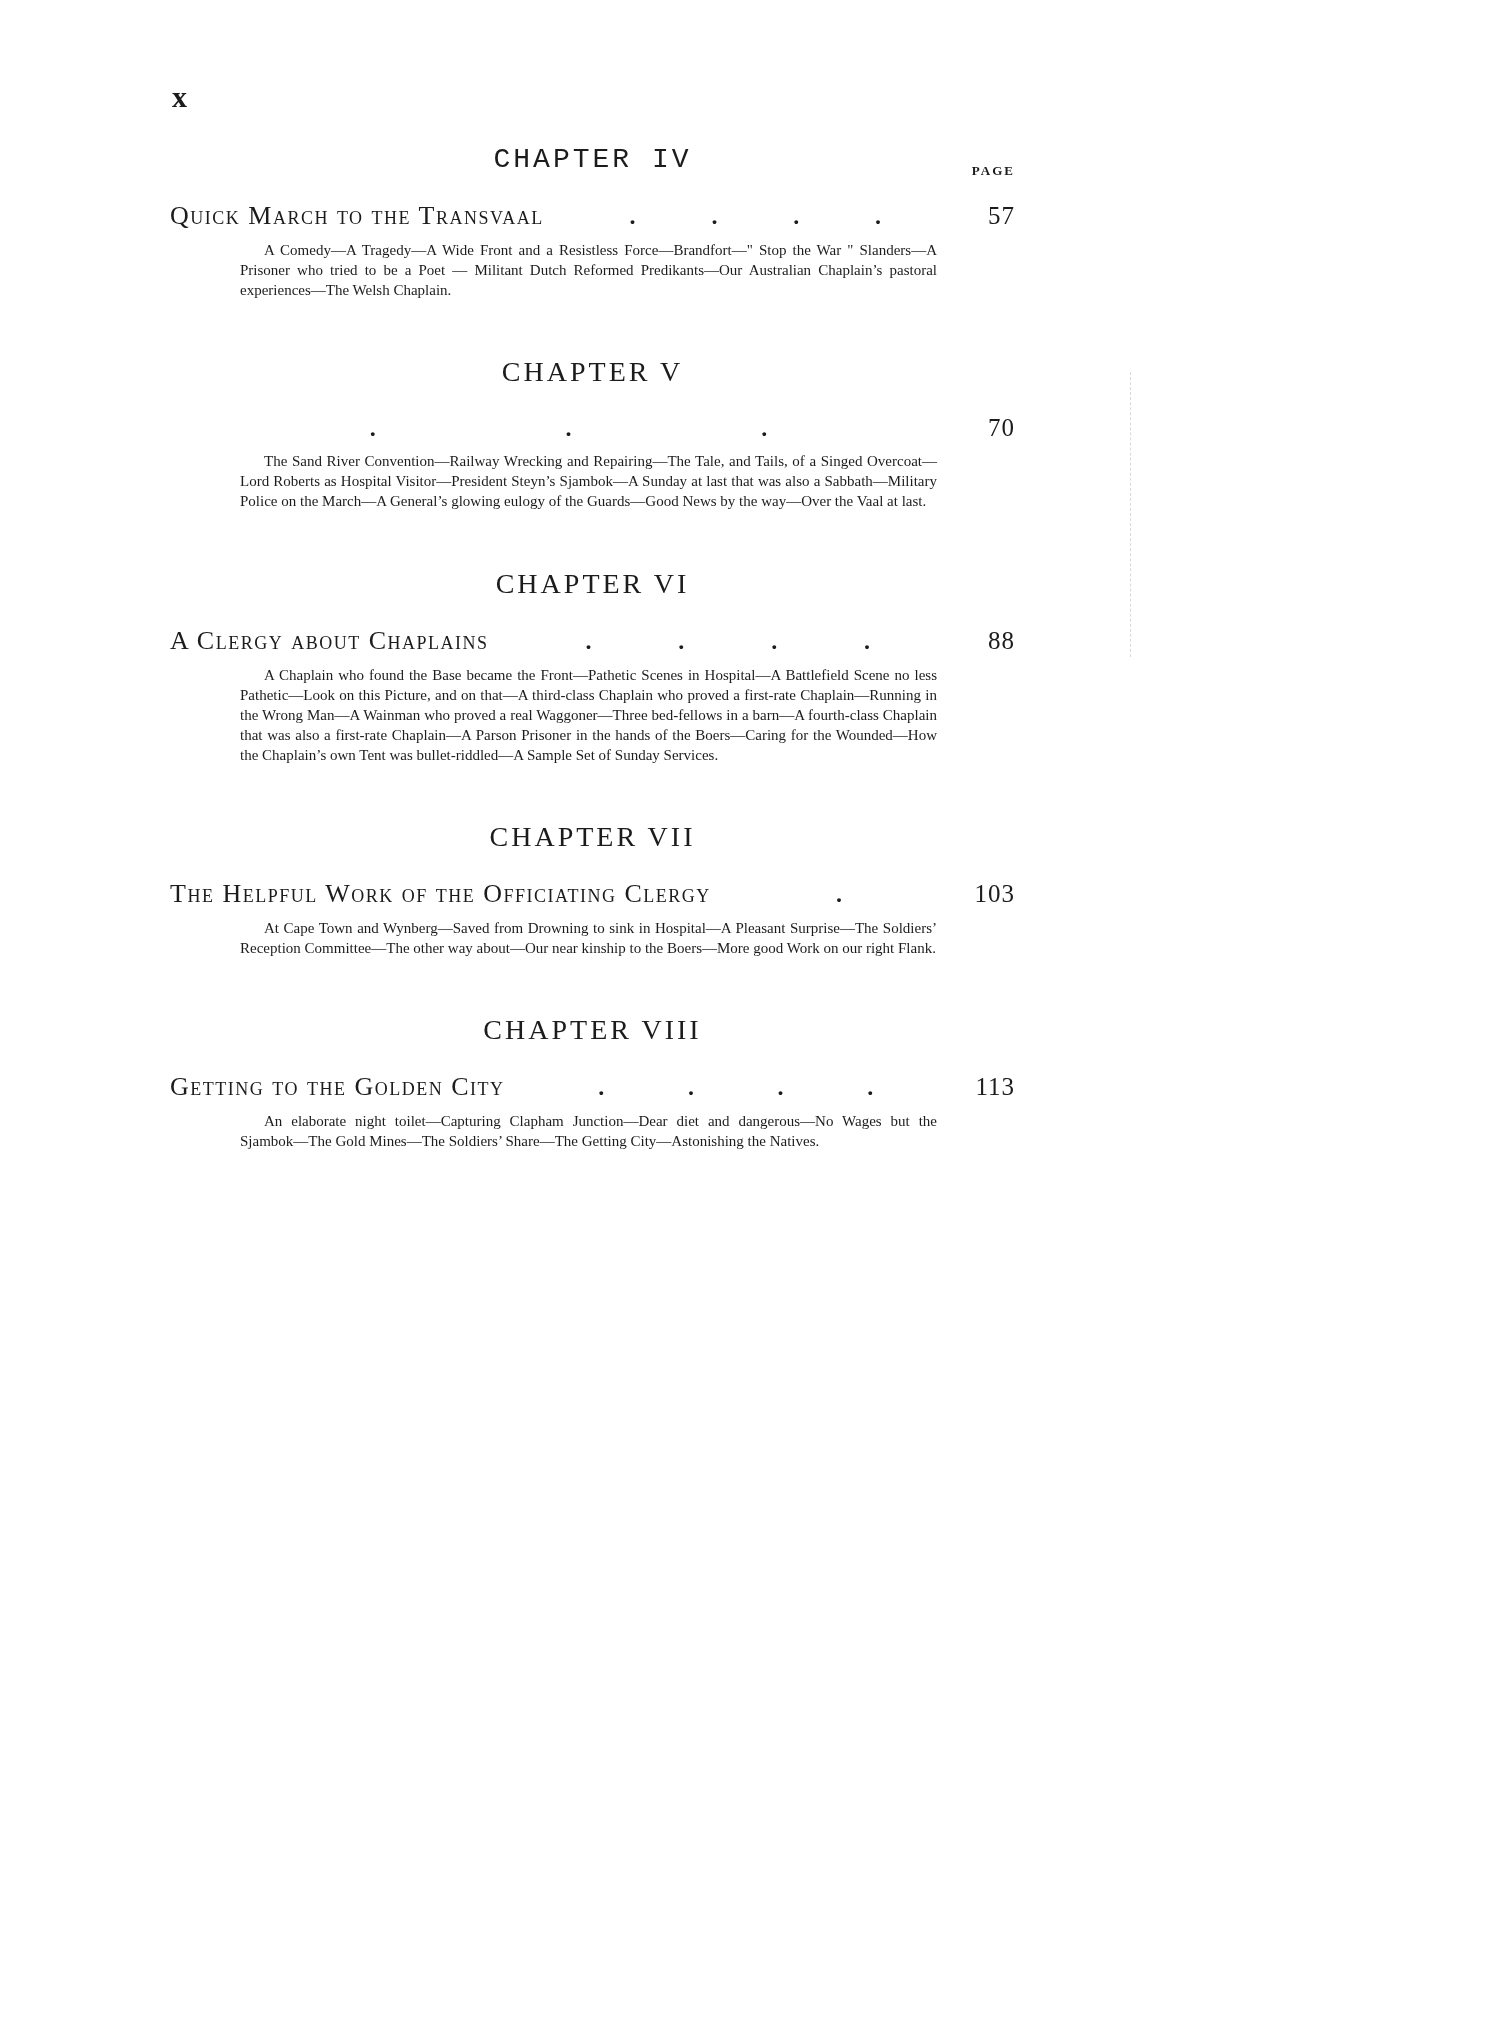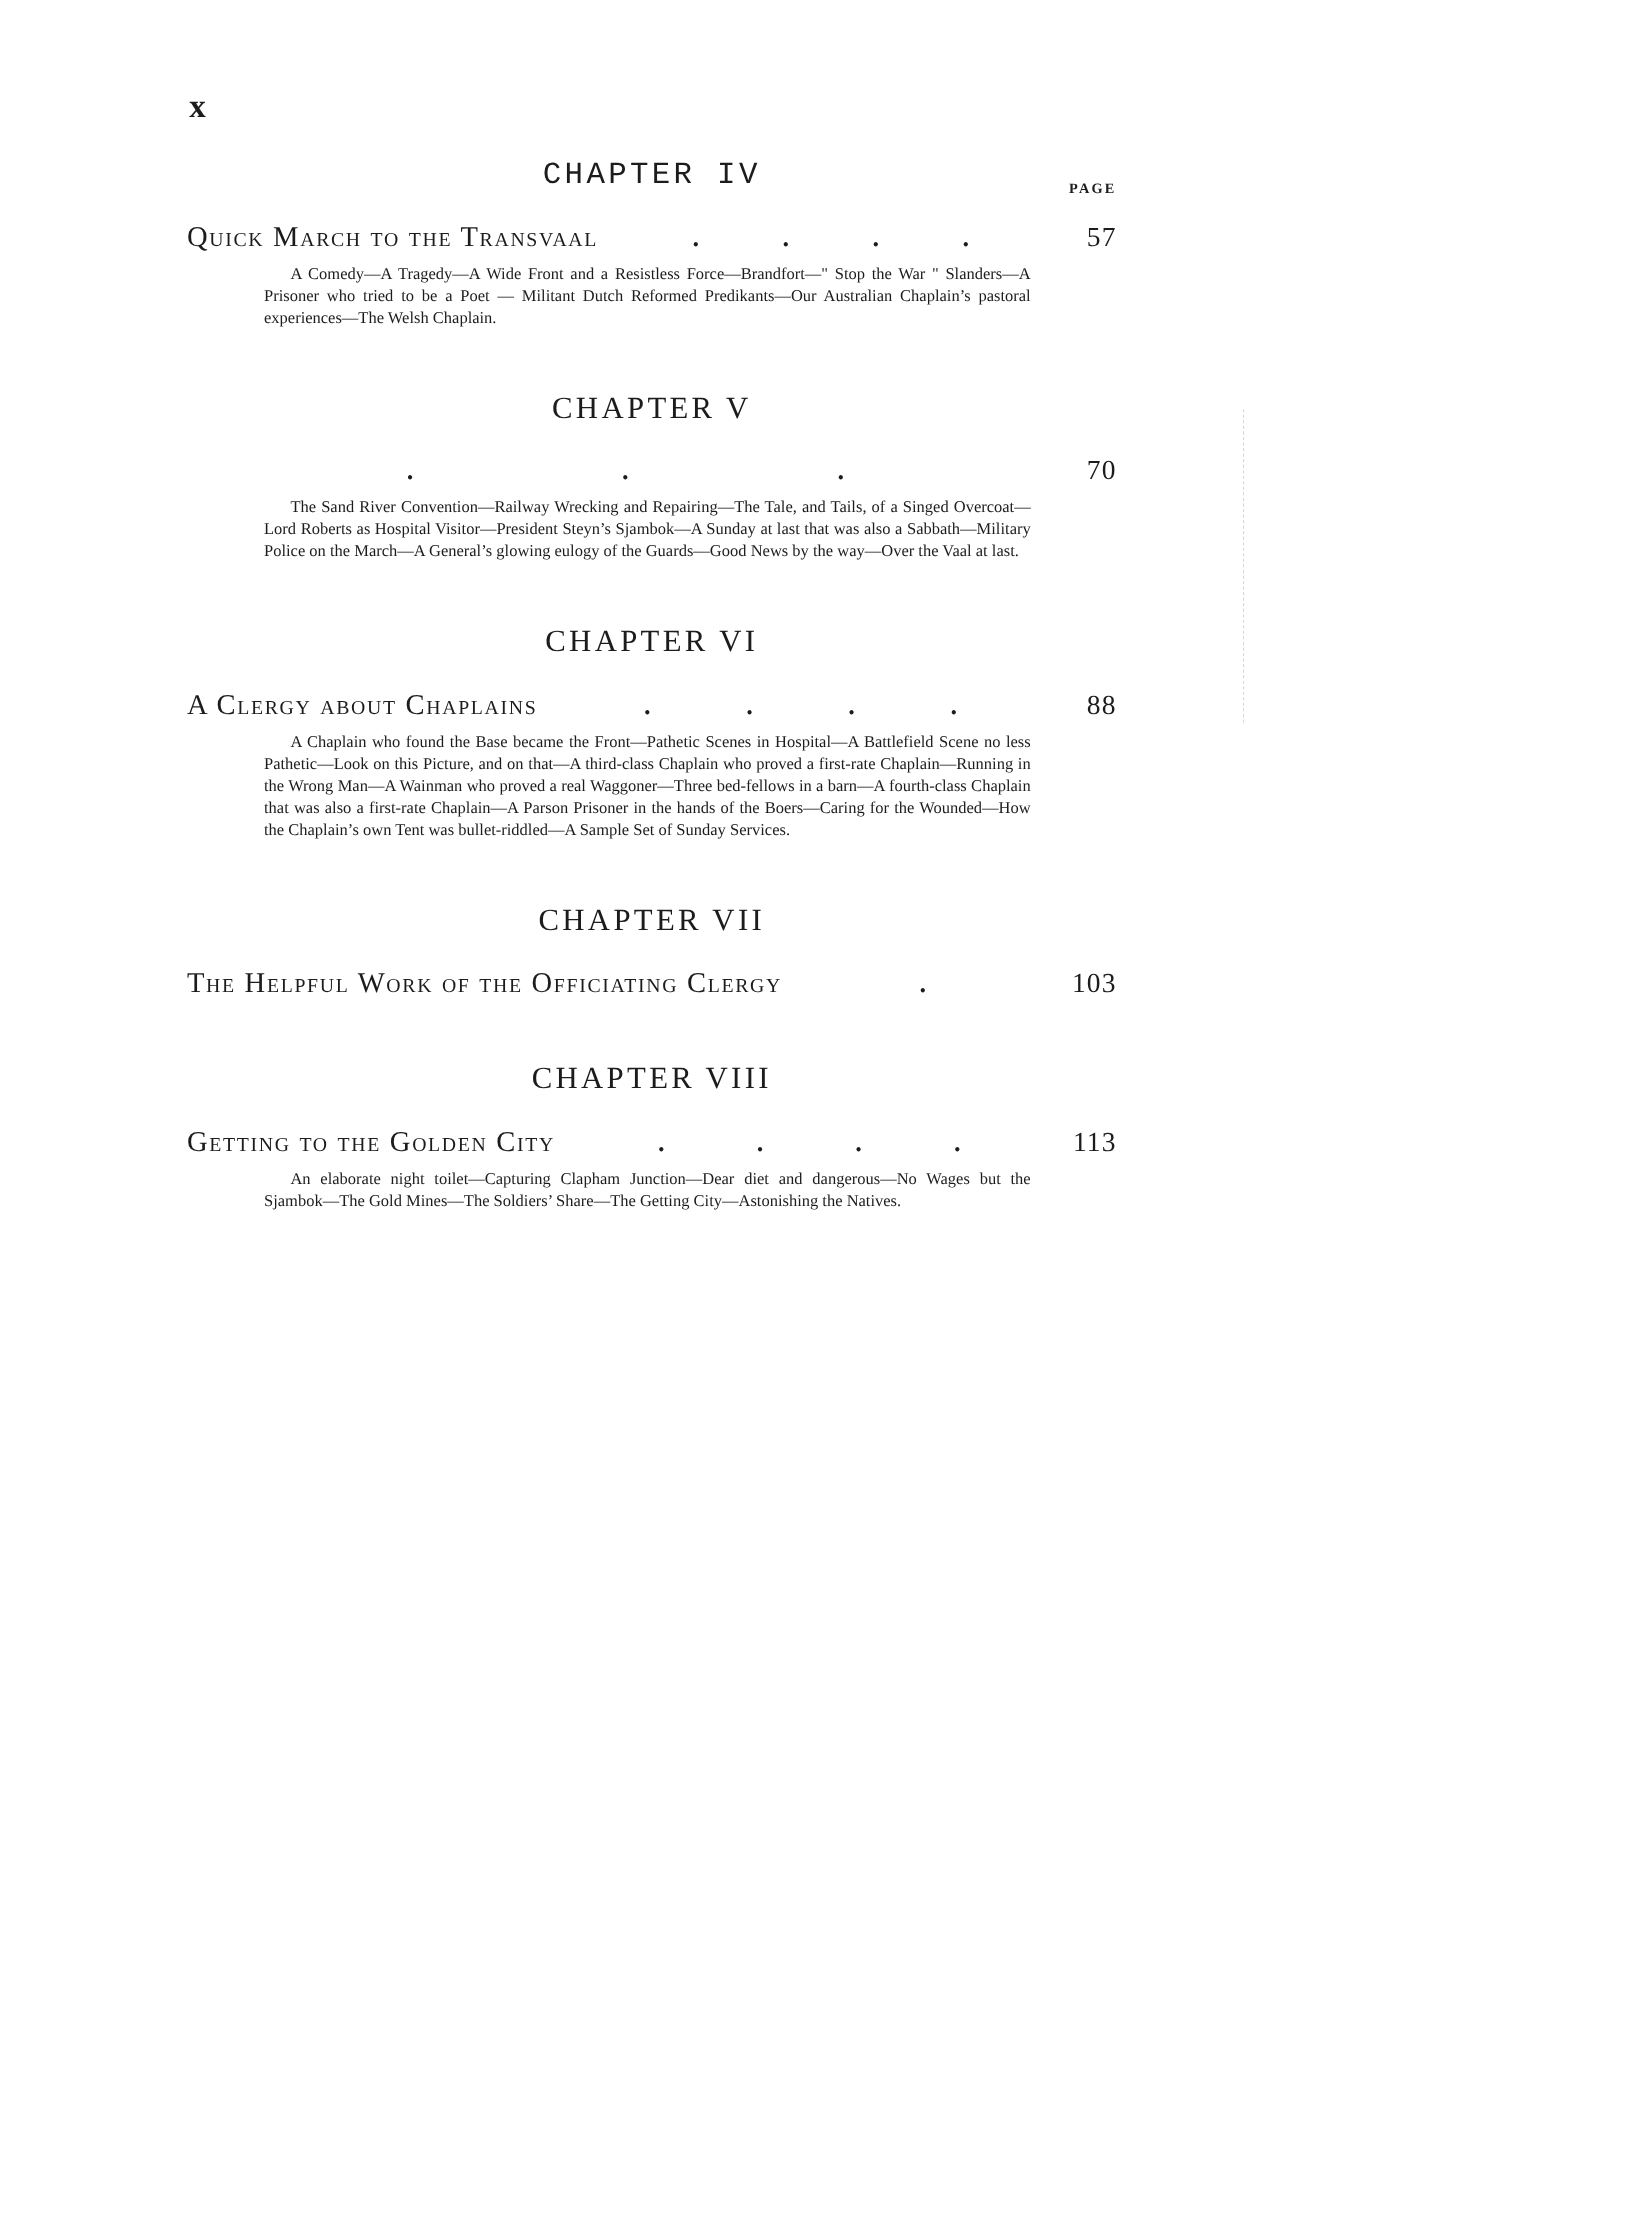--- a/index.html
+++ b/index.html
@@ -155,20 +155,21 @@
 
   <section class="chapter">
     <h2 class="chapter-heading">CHAPTER VII</h2>
     <div class="entry-line">
       <span class="entry-title">The Helpful Work of the Officiating Clergy</span>
       <span class="leader-dots">
               <span class="dot">.</span>
             </span>
       <span class="page-num">103</span>
     </div>
+    <p class="summary">At Cape Town and Wynberg—Saved from Drowning to sink in Hospital—A Pleasant Surprise—The Soldiers’ Reception Committee—The other way about—Our near kinship to the Boers—More good Work on our right Flank.</p>
   </section>
 
   <section class="chapter">
     <h2 class="chapter-heading">CHAPTER VIII</h2>
     <div class="entry-line">
       <span class="entry-title">Getting to the Golden City</span>
       <span class="leader-dots">
               <span class="dot">.</span>
               <span class="dot">.</span>
               <span class="dot">.</span>

